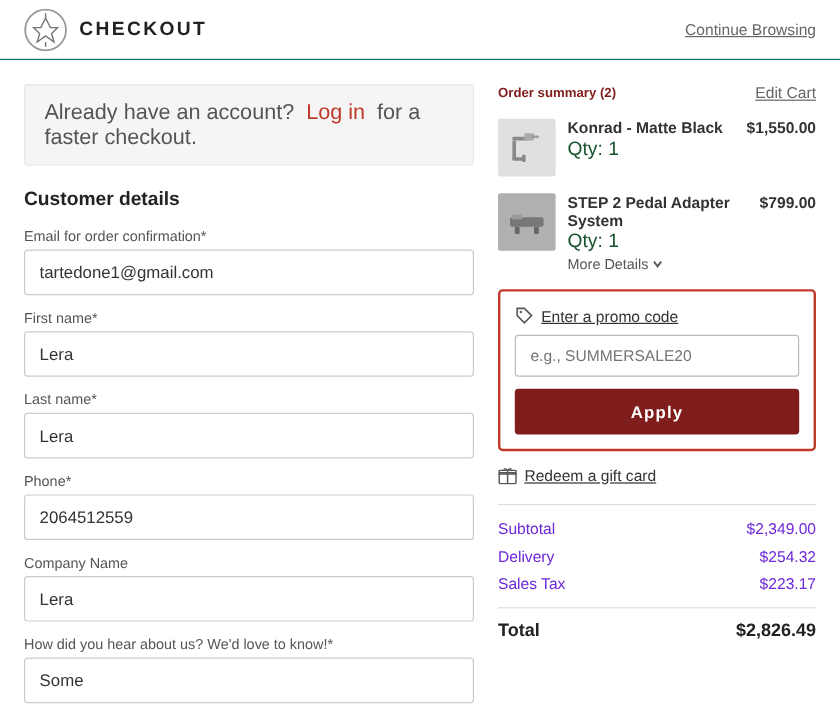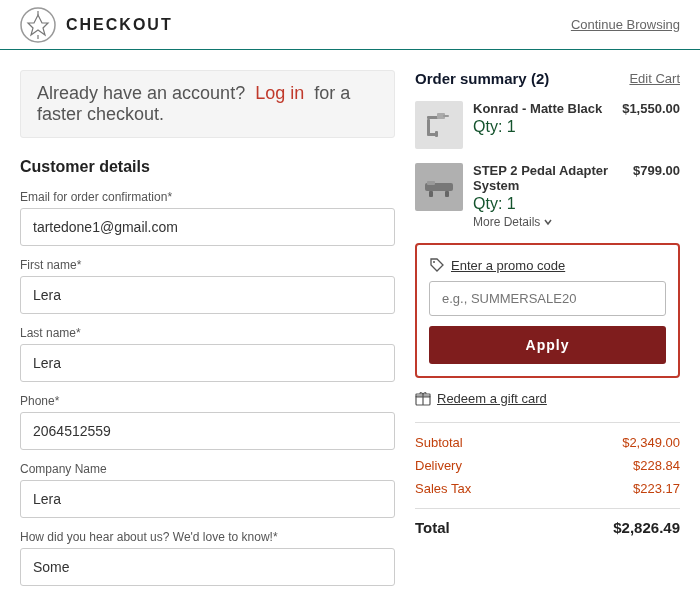--- a/index.html
+++ b/index.html
@@ -110,23 +110,23 @@
       flex-shrink: 0;
     }
 
     .order-summary-header {
       display: flex;
       justify-content: space-between;
       align-items: center;
       margin-bottom: 14px;
     }
     .order-summary-title {
-      font-size: 15px;
-      font-weight: bold;
-      color: #0f172a;
+      font-size: 11px;
+      font-weight: bold;
+      color: #7f1d1d;
     }
     .edit-cart {
       font-size: 13px;
       color: #666;
       text-decoration: underline;
       cursor: pointer;
     }
 
     .order-item {
       display: flex;
@@ -232,21 +232,21 @@
     
     .totals {
       border-top: 1px solid #ddd;
       padding-top: 12px;
     }
     .total-row {
       display: flex;
       justify-content: space-between;
       margin-bottom: 8px;
       font-size: 13px;
-      color: #c2410c;
+      color: #6d28d9;
     }
     .total-final {
       display: flex;
       justify-content: space-between;
       margin-top: 12px;
       padding-top: 10px;
       border-top: 1px solid #ddd;
       font-size: 15px;
       font-weight: bold;
       color: #222;
@@ -404,21 +404,21 @@
       <span>Redeem a gift card</span>
     </div>
 
     <div class="totals">
       <div class="total-row">
         <span>Subtotal</span>
         <span>$2,349.00</span>
       </div>
       <div class="total-row">
         <span>Delivery</span>
-        <span>$228.84</span>
+        <span>$254.32</span>
       </div>
       <div class="total-row">
         <span>Sales Tax</span>
         <span>$223.17</span>
       </div>
       <div class="total-final">
         <span>Total</span>
         <span>$2,826.49</span>
       </div>
     </div>

